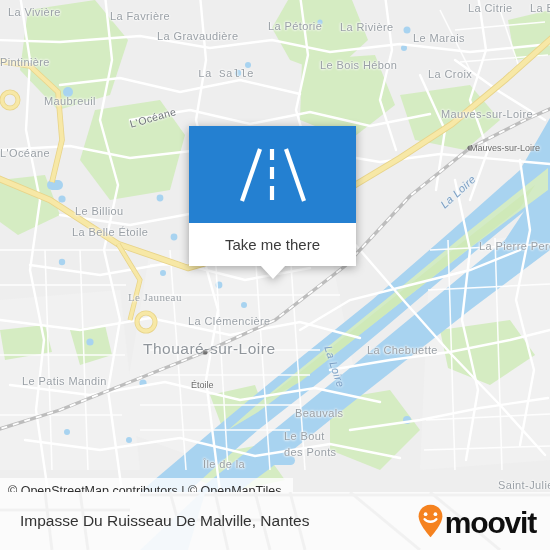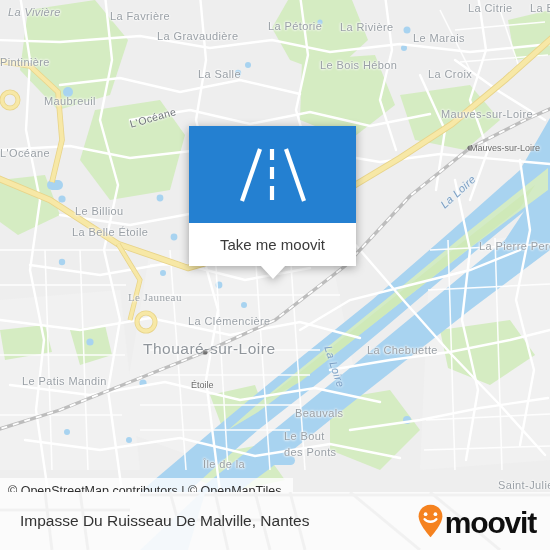--- a/index.html
+++ b/index.html
@@ -296,30 +296,30 @@
         <circle cx="10" cy="100" r="8" fill="none" stroke="#f7e8a6" stroke-width="3.4"></circle>
 
         <path d="M-10,432 L60,410 L130,382 L205,352 L275,320 L345,266 L410,196 L470,148 L525,120 L552,108" stroke="#bdbdbd" stroke-width="3.4" fill="none"></path>
         <path d="M-10,432 L60,410 L130,382 L205,352 L275,320 L345,266 L410,196 L470,148 L525,120 L552,108" stroke="#ffffff" stroke-width="1.8" stroke-dasharray="6 6" fill="none"></path>
         <circle cx="470" cy="148" r="2.6" fill="#6b6b6b"></circle>
         <circle cx="205" cy="352" r="2.6" fill="#6b6b6b"></circle>
       </g>
     </svg>
 
     <div>
-      <div class="map-label" style="left:8px;  top:6px;font-style:italic;">La Vivière</div>
+      <div class="map-label" style="left:8px;  top:6px;">La Vivière</div>
       <div class="map-label" style="left:110px;top:10px;">La Favrière</div>
       <div class="map-label" style="left:268px;top:20px;">La Pétorie</div>
       <div class="map-label" style="left:340px;top:21px;">La Rivière</div>
       <div class="map-label" style="left:413px;top:32px;">Le Marais</div>
       <div class="map-label" style="left:468px;top:2px;">La Citrie</div>
       <div class="map-label" style="left:530px;top:2px;">La B</div>
       <div class="map-label" style="left:157px;top:30px;">La Gravaudière</div>
       <div class="map-label" style="left:0px;  top:56px;">Pintinière</div>
-      <div class="map-label" style="left:198px;top:68px;">La Salle</div>
+      <div class="map-label" style="left:198px;top:68px;font-family:Liberation Mono, monospace;">La Salle</div>
       <div class="map-label" style="left:320px;top:59px;">Le Bois Hébon</div>
       <div class="map-label" style="left:428px;top:68px;">La Croix</div>
       <div class="map-label" style="left:44px; top:95px;">Maubreuil</div>
       <div class="map-label" style="left:441px;top:108px;">Mauves-sur-Loire</div>
       <div class="map-label" style="left:0px;  top:147px;">L'Océane</div>
       <div class="map-label" style="left:75px; top:205px;">Le Billiou</div>
       <div class="map-label" style="left:72px; top:226px;">La Belle Étoile</div>
       <div class="map-label" style="left:128px;top:291px;font-family:Liberation Serif, serif;">Le Jauneau</div>
       <div class="map-label" style="left:188px;top:315px;">La Clémencière</div>
       <div class="map-label" style="left:22px; top:375px;">Le Patis Mandin</div>
@@ -347,21 +347,21 @@
           <g stroke="#ffffff" stroke-width="4.2" stroke-linecap="butt" fill="none">
             <line x1="24" y1="6" x2="6" y2="58"></line>
             <line x1="50" y1="6" x2="68" y2="58"></line>
             <line x1="36" y1="6" x2="36" y2="17"></line>
             <line x1="36" y1="24" x2="36" y2="36"></line>
             <line x1="36" y1="43" x2="36" y2="57"></line>
           </g>
         </svg>
       </div>
       <div id="popup-body">
-        <span id="popup-label">Take me moovit</span>
+        <span id="popup-label">Take me there</span>
       </div>
       <div id="popup-tip"></div>
     </div>
 
     <div id="attribution" style="width: 293.422px;">
       <span id="attribution-text">© OpenStreetMap contributors | © OpenMapTiles</span>
     </div>
   </div>
 
   <div id="footer">

